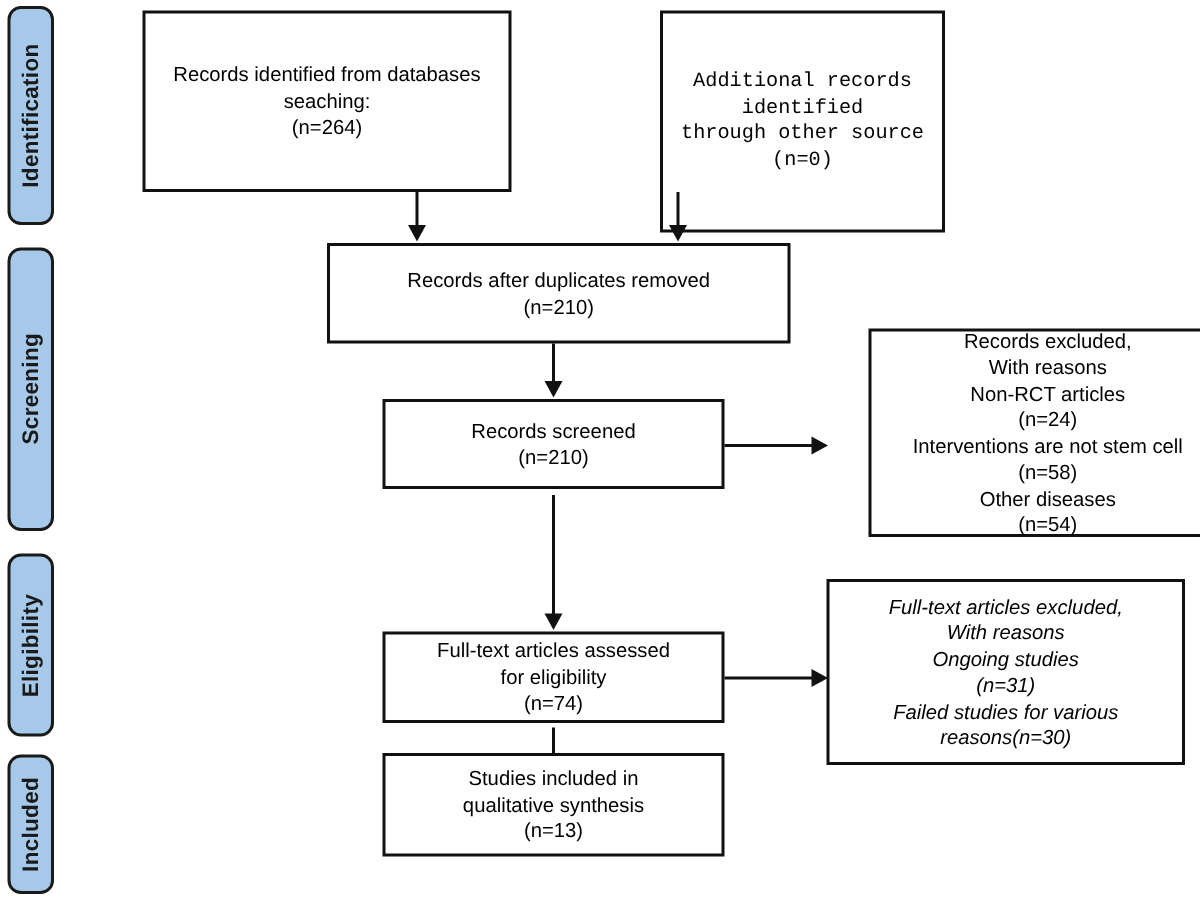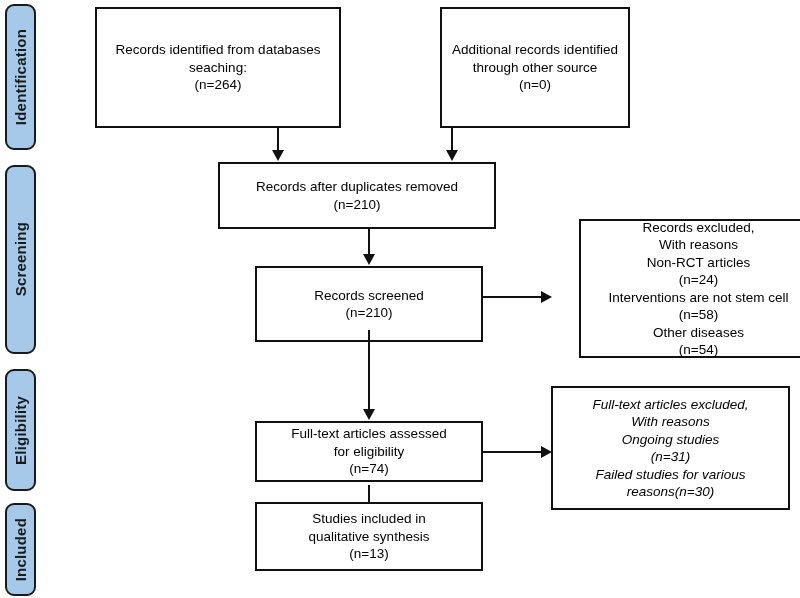--- a/index.html
+++ b/index.html
@@ -95,41 +95,41 @@
   <div class="stage-label" style="left:5px; top:503px; width:31px; height:93px;">
     <span class="vtext">Included</span>
   </div>
 
   <div class="node" style="left:95px; top:7px; width:246px; height:121px;">
     <span class="ntext">Records identified from databases
 seaching:
 (n=264)</span>
   </div>
 
-  <div class="node" style="left:440px; top:7px; width:190px; height:121px;">
+  <div class="node" style="left:440px; top:7px; width:190px; height:148px;font-family:Liberation Mono, monospace;">
     <span class="ntext">Additional records identified
 through other source
 (n=0)</span>
   </div>
 
   <div class="conn v" style="left:277px; top:128px; height:24px;"></div>
   <div class="arrowhead down" style="left:272px; top:150px;"></div>
 
   <div class="conn v" style="left:451px; top:128px; height:24px;"></div>
   <div class="arrowhead down" style="left:446px; top:150px;"></div>
 
-  <div class="node" style="left:218px; top:162px; width:278px; height:67px;">
+  <div class="node" style="left:218px; top:162px; width:309px; height:67px;">
     <span class="ntext">Records after duplicates removed
 (n=210)</span>
   </div>
 
   <div class="conn v" style="left:368px; top:229px; height:26px;"></div>
   <div class="arrowhead down" style="left:363px; top:254px;"></div>
 
-  <div class="node" style="left:255px; top:266px; width:228px; height:76px;">
+  <div class="node" style="left:255px; top:266px; width:228px; height:60px;">
     <span class="ntext">Records screened
 (n=210)</span>
   </div>
 
   <div class="node" style="left:551px; top:219px; width:239px; height:139px;margin-left:28px;">
     <span class="ntext">Records excluded,
 With reasons
 Non-RCT articles
 (n=24)
 Interventions are not stem cell

